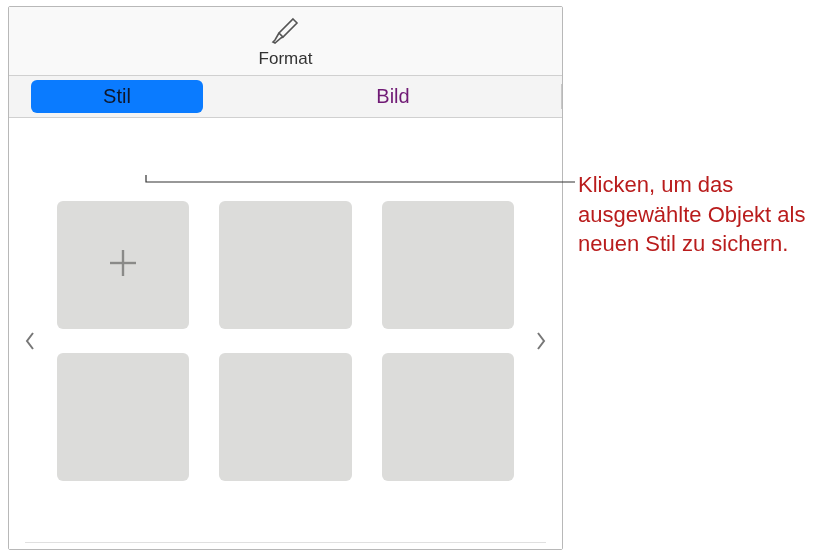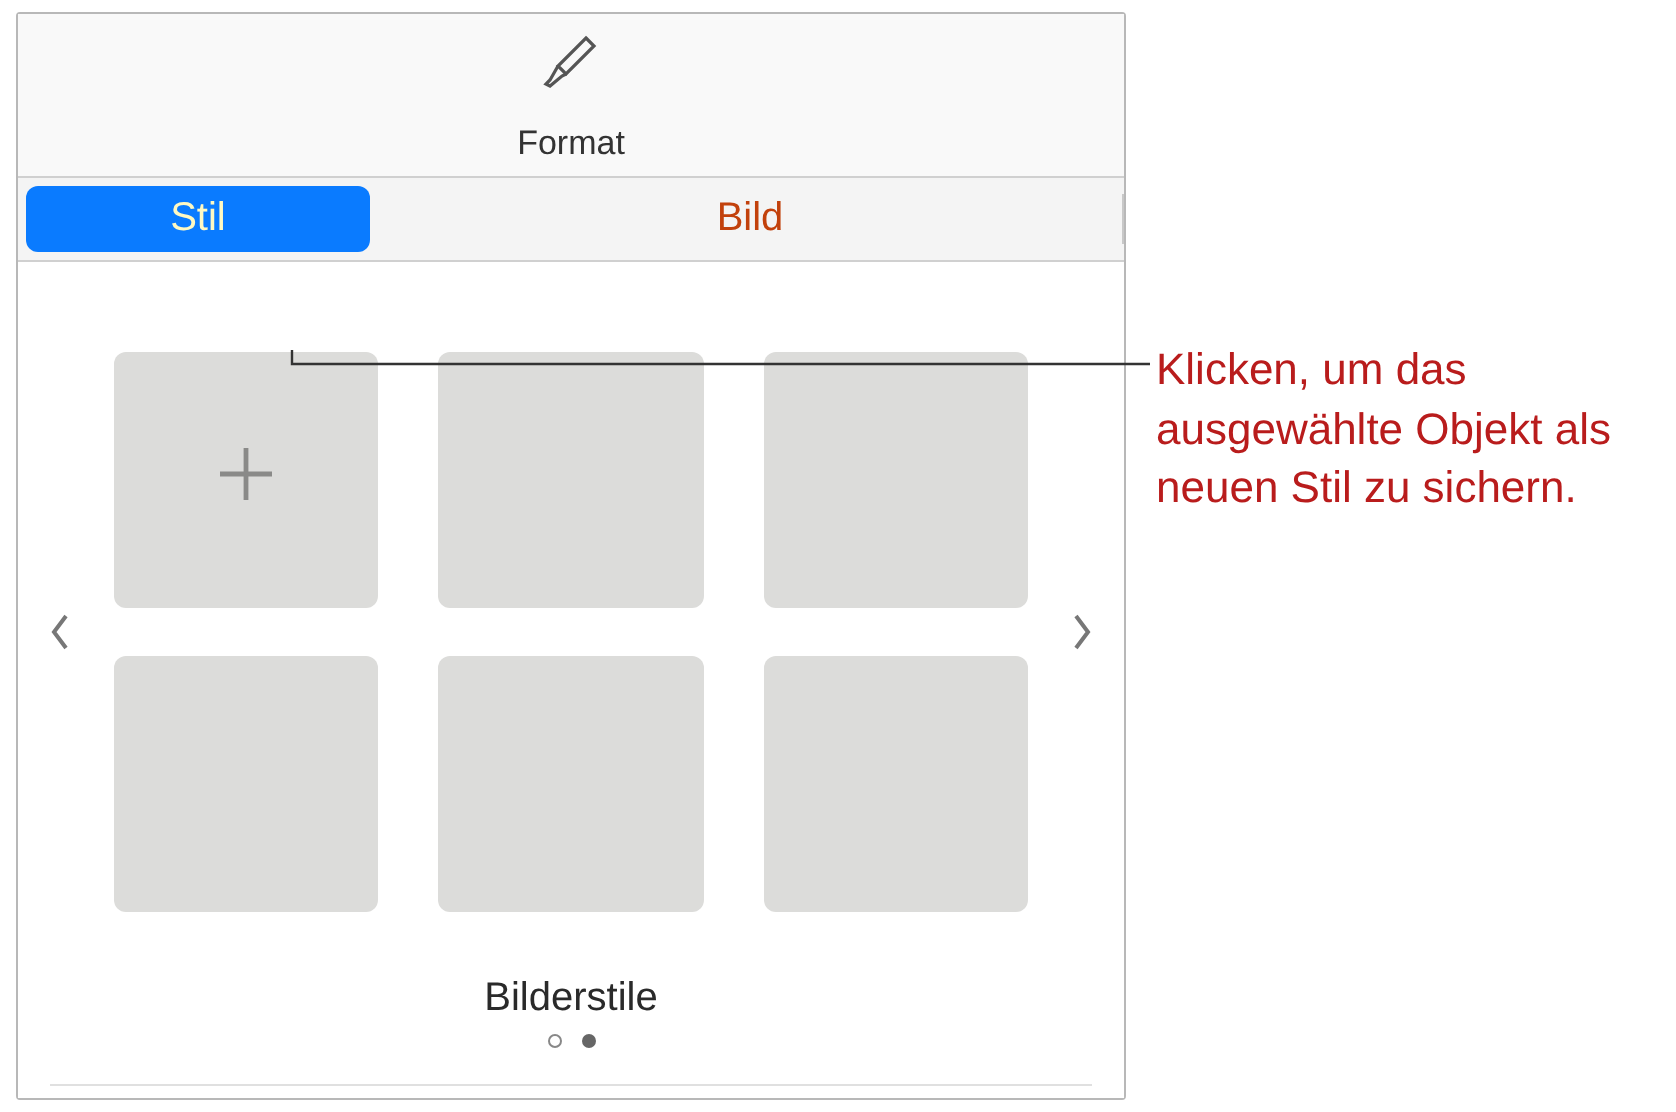--- a/index.html
+++ b/index.html
@@ -42,44 +42,43 @@
       width: 40px;
       height: 32px;
       display: flex;
       align-items: center;
       justify-content: center;
       color: #555;
     }
     .toolbar-label {
       font-size: 17px;
       color: #333;
-      margin-top: 13px;
     }
     .tabs {
       display: flex;
       align-items: stretch;
       height: 42px;
       background: #f4f4f4;
       border-bottom: 1px solid #d0d0d0;
     }
     .tab {
       flex: 1;
       display: flex;
       align-items: center;
       justify-content: center;
       font-size: 20px;
-      color: #c2410c;
+      color: #701a75;
       cursor: pointer;
       position: relative;
     }
     .tab.active {
       background: #0a7bff;
-      color: #fef9c3;
+      color: #0f172a;
       border-radius: 6px;
-      margin: 4px 4px;
+      margin: 4px 22px;
       flex: 0 0 172px;
     }
     .tab-sep {
       width: 1px;
       background: #c8c8c8;
       margin: 8px 0;
     }
     .content {
       flex: 1;
       background: #fff;
@@ -218,27 +217,20 @@
         <div class="style-tile"></div>
         <div class="style-tile"></div>
         <div class="style-tile"></div>
       </div>
       <div class="nav-arrow">
         <svg width="12" height="20" viewBox="0 0 12 20" fill="none" stroke="#777" stroke-width="2">
             <path d="M3 2 L9 10 L3 18"></path>
           </svg>
       </div>
     </div>
-    <div class="footer">
-      <div class="footer-label">Bilderstile</div>
-      <div class="dots">
-        <div class="dot empty"></div>
-        <div class="dot filled"></div>
-      </div>
-    </div>
     <div class="bottom-line"></div>
   </div>
 </div>
 
 <svg class="callout-line" style="left:0;top:0;width:838px;height:556px;position:absolute;">
   <path d="M 146 175 L 146 182 L 575 182" fill="none" stroke="#333" stroke-width="1.2"></path>
 </svg>
 
 <div class="callout-text">Klicken, um das ausgewählte Objekt als neuen Stil zu sichern.</div>
 

